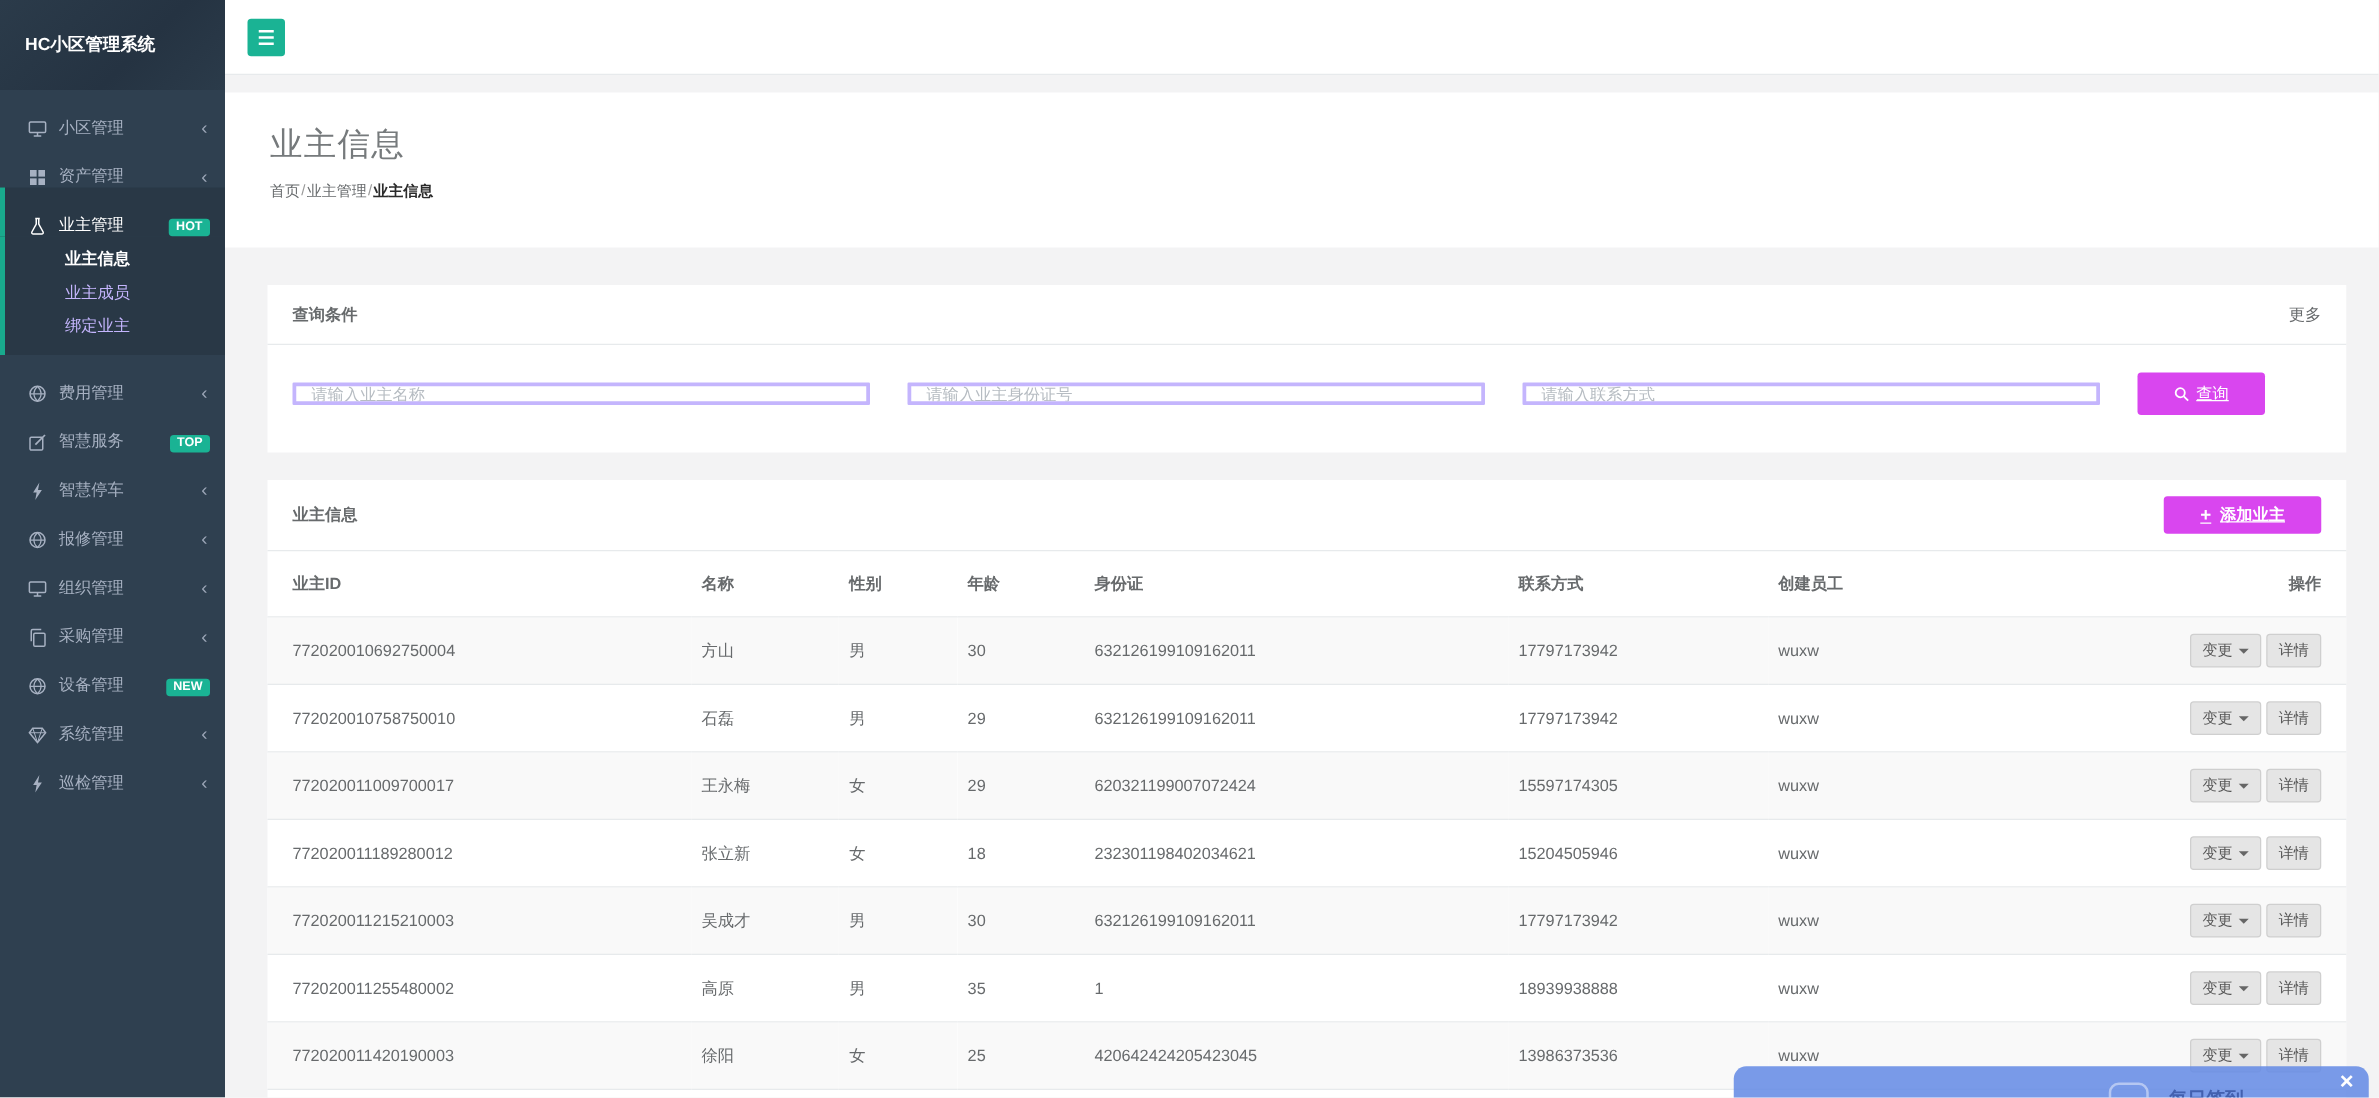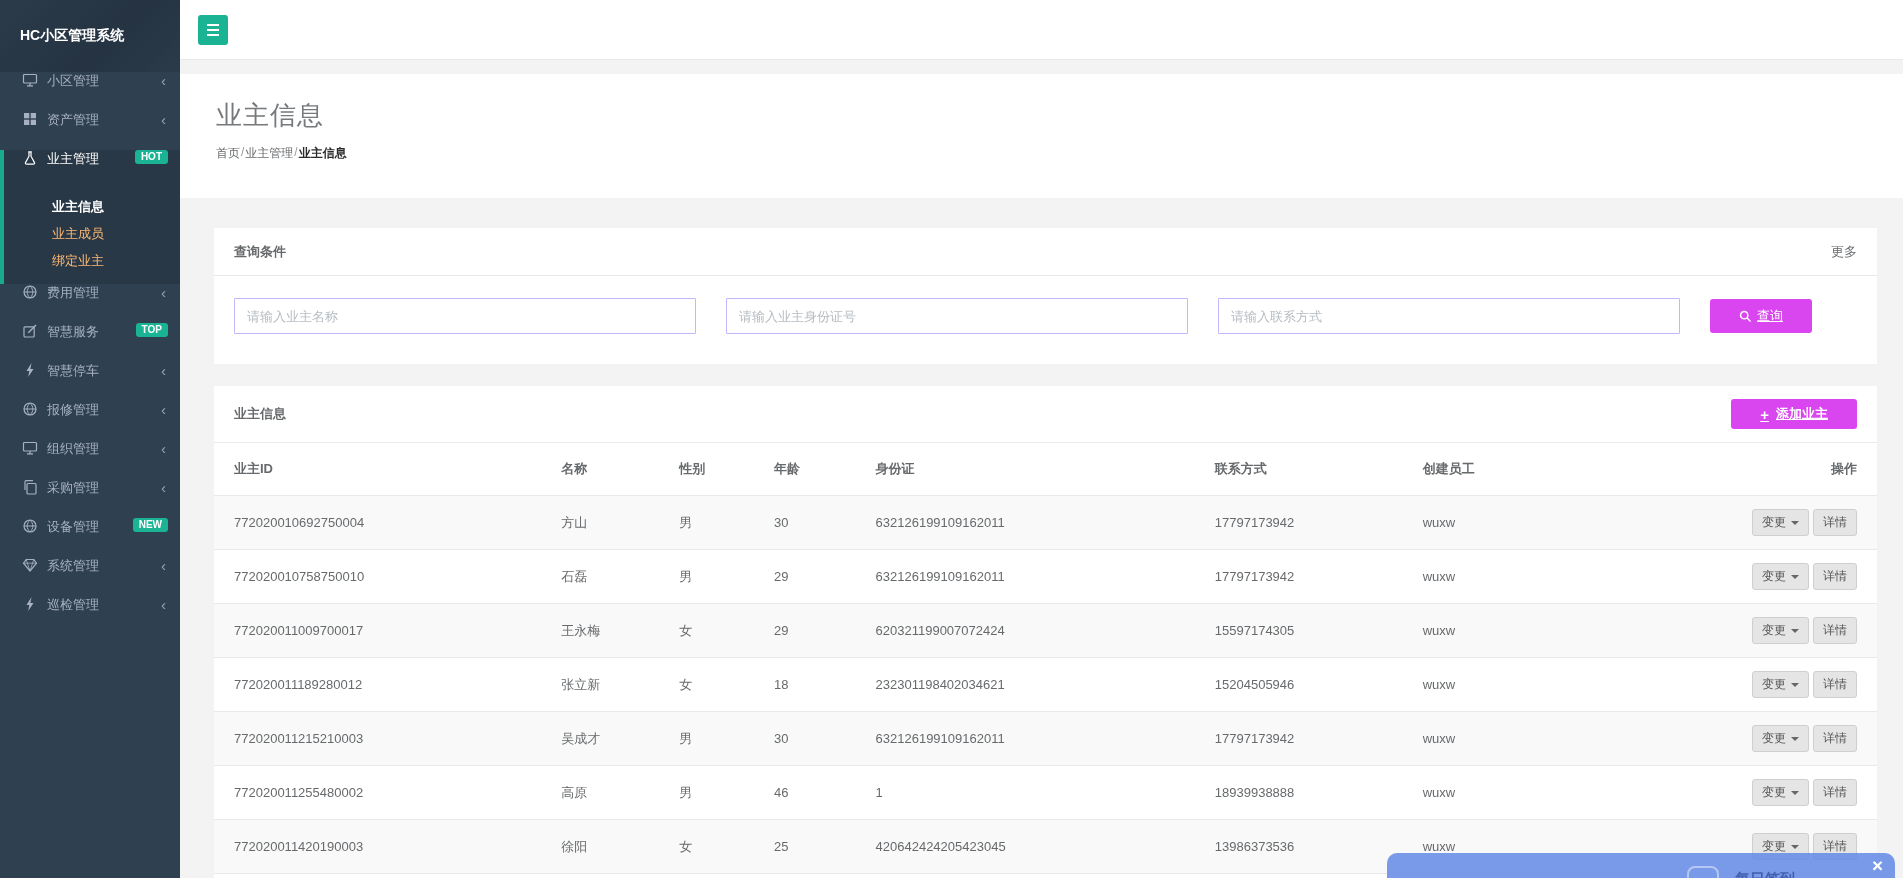--- a/index.html
+++ b/index.html
@@ -5,31 +5,31 @@
   * { margin:0; padding:0; box-sizing:border-box; }
   html,body { width:1903px; height:878px; overflow:hidden; background:#f3f3f4;
     font-family:"Liberation Sans","DejaVu Sans",sans-serif; }
   .app { position:relative; width:1903px; height:878px; display:flex; overflow:hidden; }
 
   
   .sidebar { width:180px; min-width:180px; height:100%; background:#2f4050; color:#a7b1c2; }
   .brand { height:72px; display:flex; align-items:center; padding-left:20px;
     background:linear-gradient(135deg,#2b3b4a 0%,#253342 60%,#2b3b4a 100%);
     color:#ffffff; font-weight:bold; font-size:14px; }
-  .nav-item { height:39px; display:flex; align-items:flex-start; gap:9px; padding-left:22px;
+  .nav-item { height:39px; display:flex; align-items:flex-end; gap:9px; padding-left:22px;
     font-size:13px; color:#a7b1c2; cursor:pointer; }
   .nav-icon { width:16px; height:16px; display:inline-flex; }
   .nav-icon svg { width:16px; height:16px; }
   .chev { margin-left:auto; margin-right:14px; font-size:15px; color:#9aa4b5; }
   .nav-badge { margin-left:auto; margin-right:12px; background:#1ab394; color:#fff;
     font-size:10px; font-weight:bold; padding:2px 6px; border-radius:3px; line-height:1; }
   .nav-item.active { background:#293846; border-left:4px solid #19aa8d; padding-left:18px; color:#ffffff; }
   .submenu { background:#293846; border-left:4px solid #19aa8d; padding:4px 0 10px 0; }
   .sub-item { height:27px; display:flex; align-items:center; padding-left:48px;
-    font-size:13px; color:#fdba74; cursor:pointer; }
+    font-size:13px; color:#c4b5fd; cursor:pointer; }
   .sub-item.active { color:#ffffff; font-weight:bold; }
 
   
   .main { flex:1; height:100%; background:#f3f3f4; position:relative; }
 
   .navbar { height:60px; background:#ffffff; border-bottom:1px solid #e7eaec;
     display:flex; align-items:center; padding:0 24px 0 18px; }
   .hamburger { width:30px; height:30px; background:#1ab394; border:none; border-radius:3px;
     display:flex; flex-direction:column; justify-content:center; align-items:center; gap:3px; cursor:pointer; }
   .hamburger i { display:block; width:12px; height:2px; background:#ffffff; }
@@ -52,21 +52,21 @@
   .breadcrumb .current { color:#2b2b2b; font-weight:bold; }
 
   .ibox { background:#ffffff; margin:0 26px 0 34px; }
   .ibox.query { margin-top:30px; }
   .ibox.tablebox { margin-top:22px; }
   .ibox-head { display:flex; align-items:center; padding:13px 20px; border-bottom:1px solid #e7eaec; min-height:48px; }
   .ibox-title { font-size:13px; font-weight:bold; color:#676a6c; }
   .more { margin-left:auto; font-size:13px; color:#676a6c; text-decoration:none; cursor:pointer; }
 
   .query-row { display:flex; align-items:center; gap:30px; padding:22px 65px 30px 20px; }
-  .query-row input { flex:1; height:36px; border:1px solid #c4b5fd; border-radius:1px;
+  .query-row input { flex:1; height:18px; border:3px solid #c4b5fd; border-radius:1px;
     padding:0 12px; font-size:13px; color:#676a6c; outline:none;
     font-family:"Liberation Sans","DejaVu Sans",sans-serif; }
   .query-row input::placeholder { color:#b6bcc2; }
   .btn-primary { background:#d946ef; color:#fff; border:none; border-radius:3px;
     height:34px; padding:0 29px; font-size:13px; display:inline-flex; align-items:center; gap:5px; cursor:pointer;text-decoration:underline; }
   .btn-primary svg { width:13px; height:13px; }
   .btn-add { height:30px; font-weight:bold; }
   .btn-add .plus { font-size:15px; font-weight:bold; margin-right:2px; }
   .ibox-head .btn-add { margin-left:auto; }
 
@@ -369,21 +369,21 @@
                   <span>变更</span>
                   <i class="caret-sm"></i>
                 </span><span class="btn-sm">
                   <span>详情</span>
                 </span></td>
             </tr>
             <tr>
               <td class="c0">772020011255480002</td>
               <td class="c1">高原</td>
               <td class="c2">男</td>
-              <td class="c3">46</td>
+              <td class="c3">35</td>
               <td class="c4">1</td>
               <td class="c5">18939938888</td>
               <td class="c6">wuxw</td>
               <td class="c7"><span class="btn-sm">
                   <span>变更</span>
                   <i class="caret-sm"></i>
                 </span><span class="btn-sm">
                   <span>详情</span>
                 </span></td>
             </tr>

